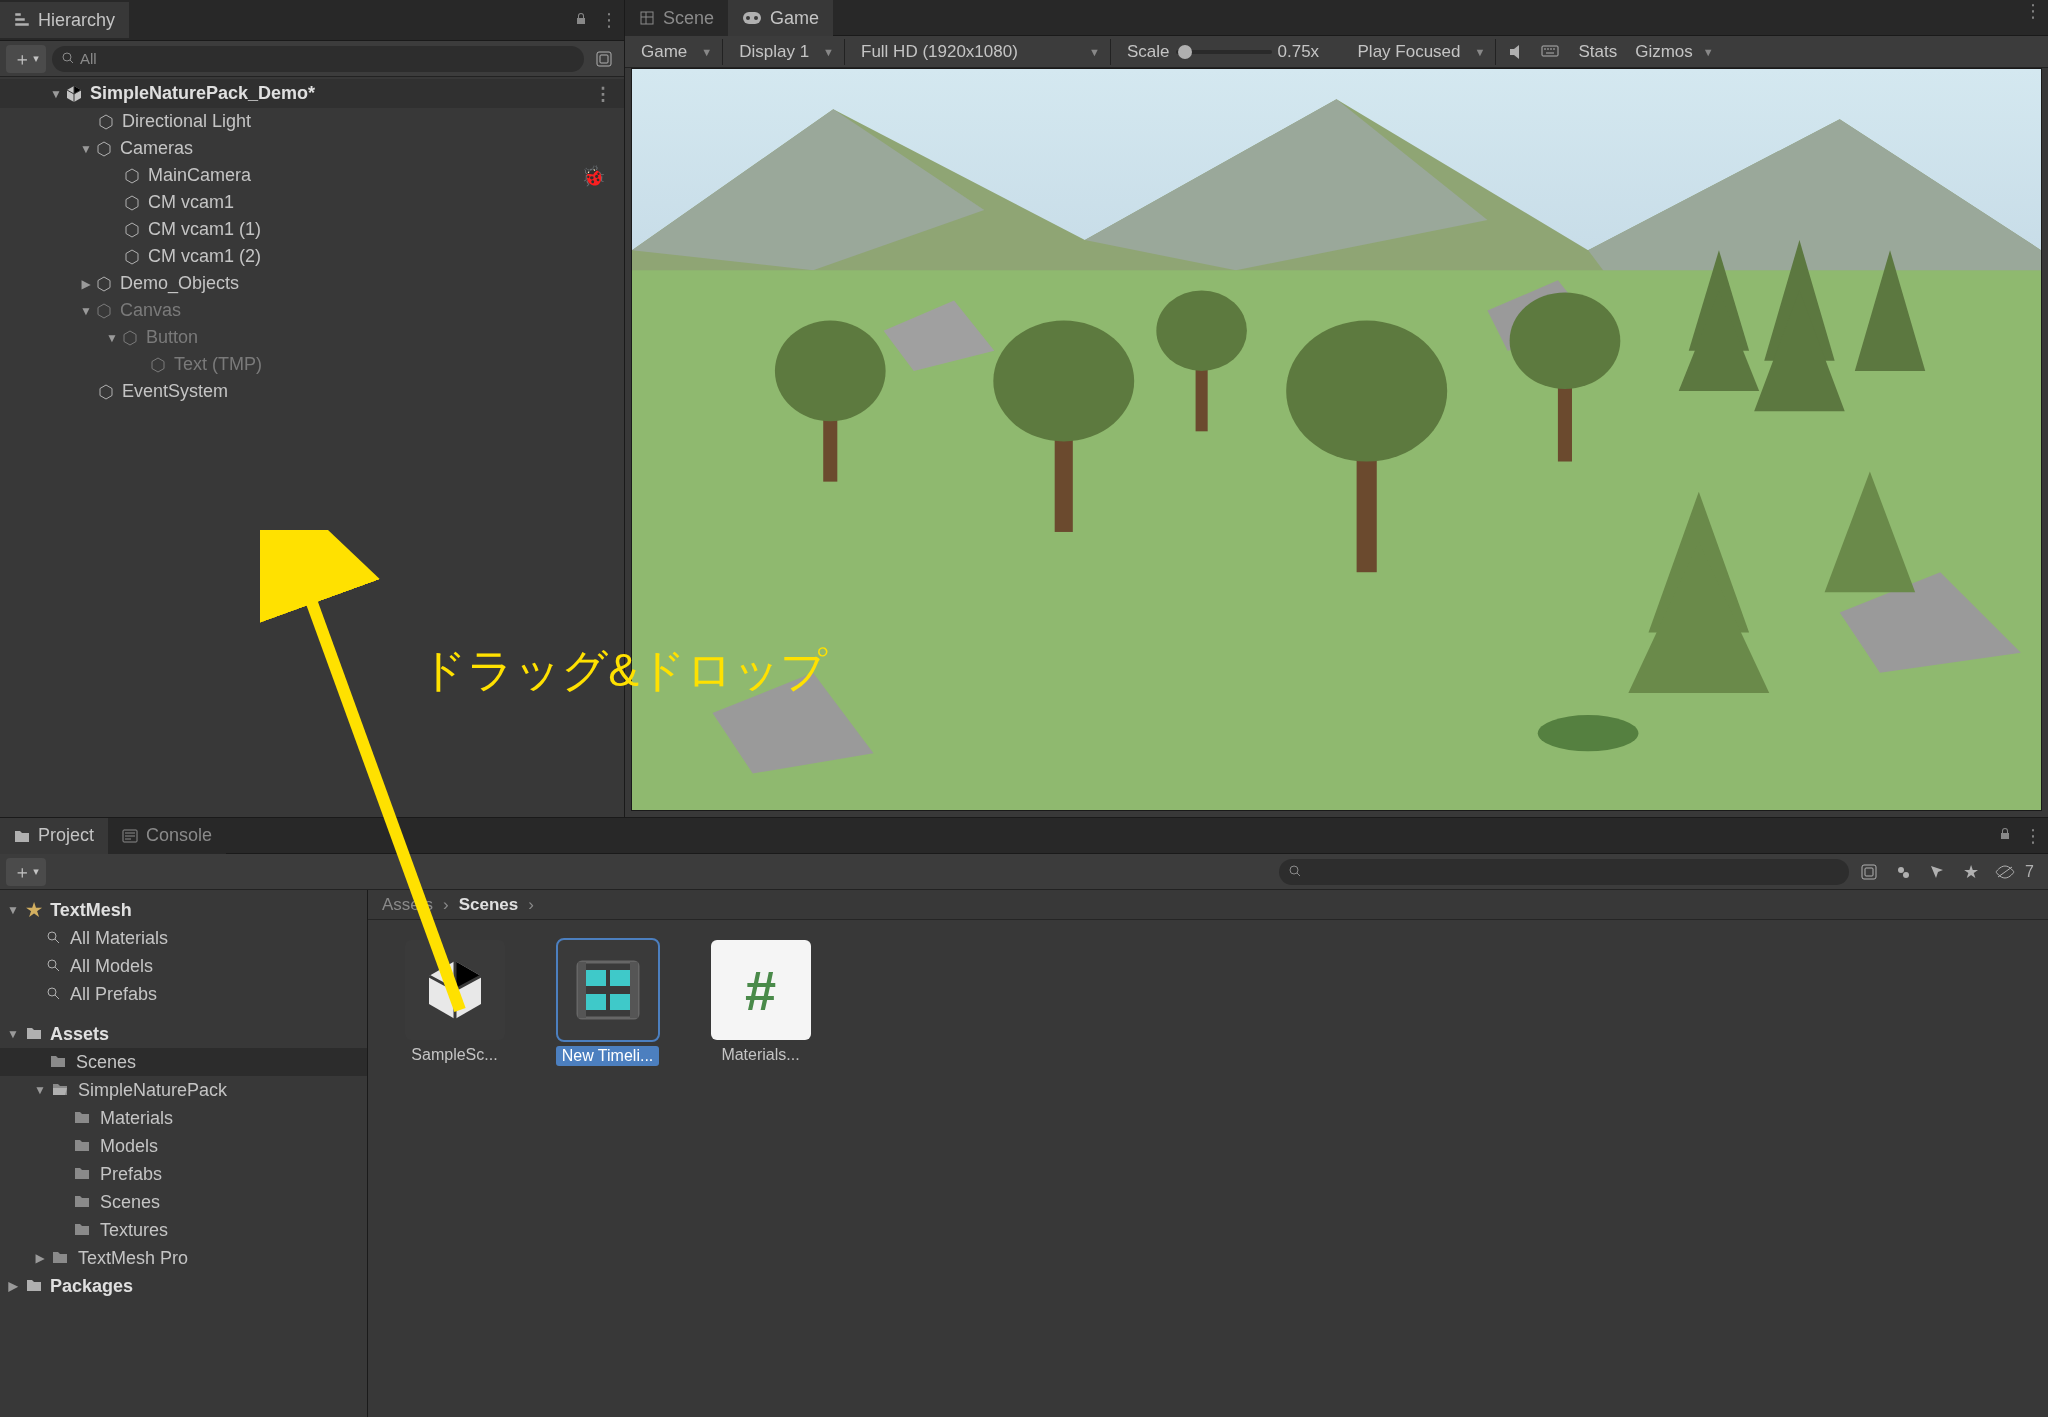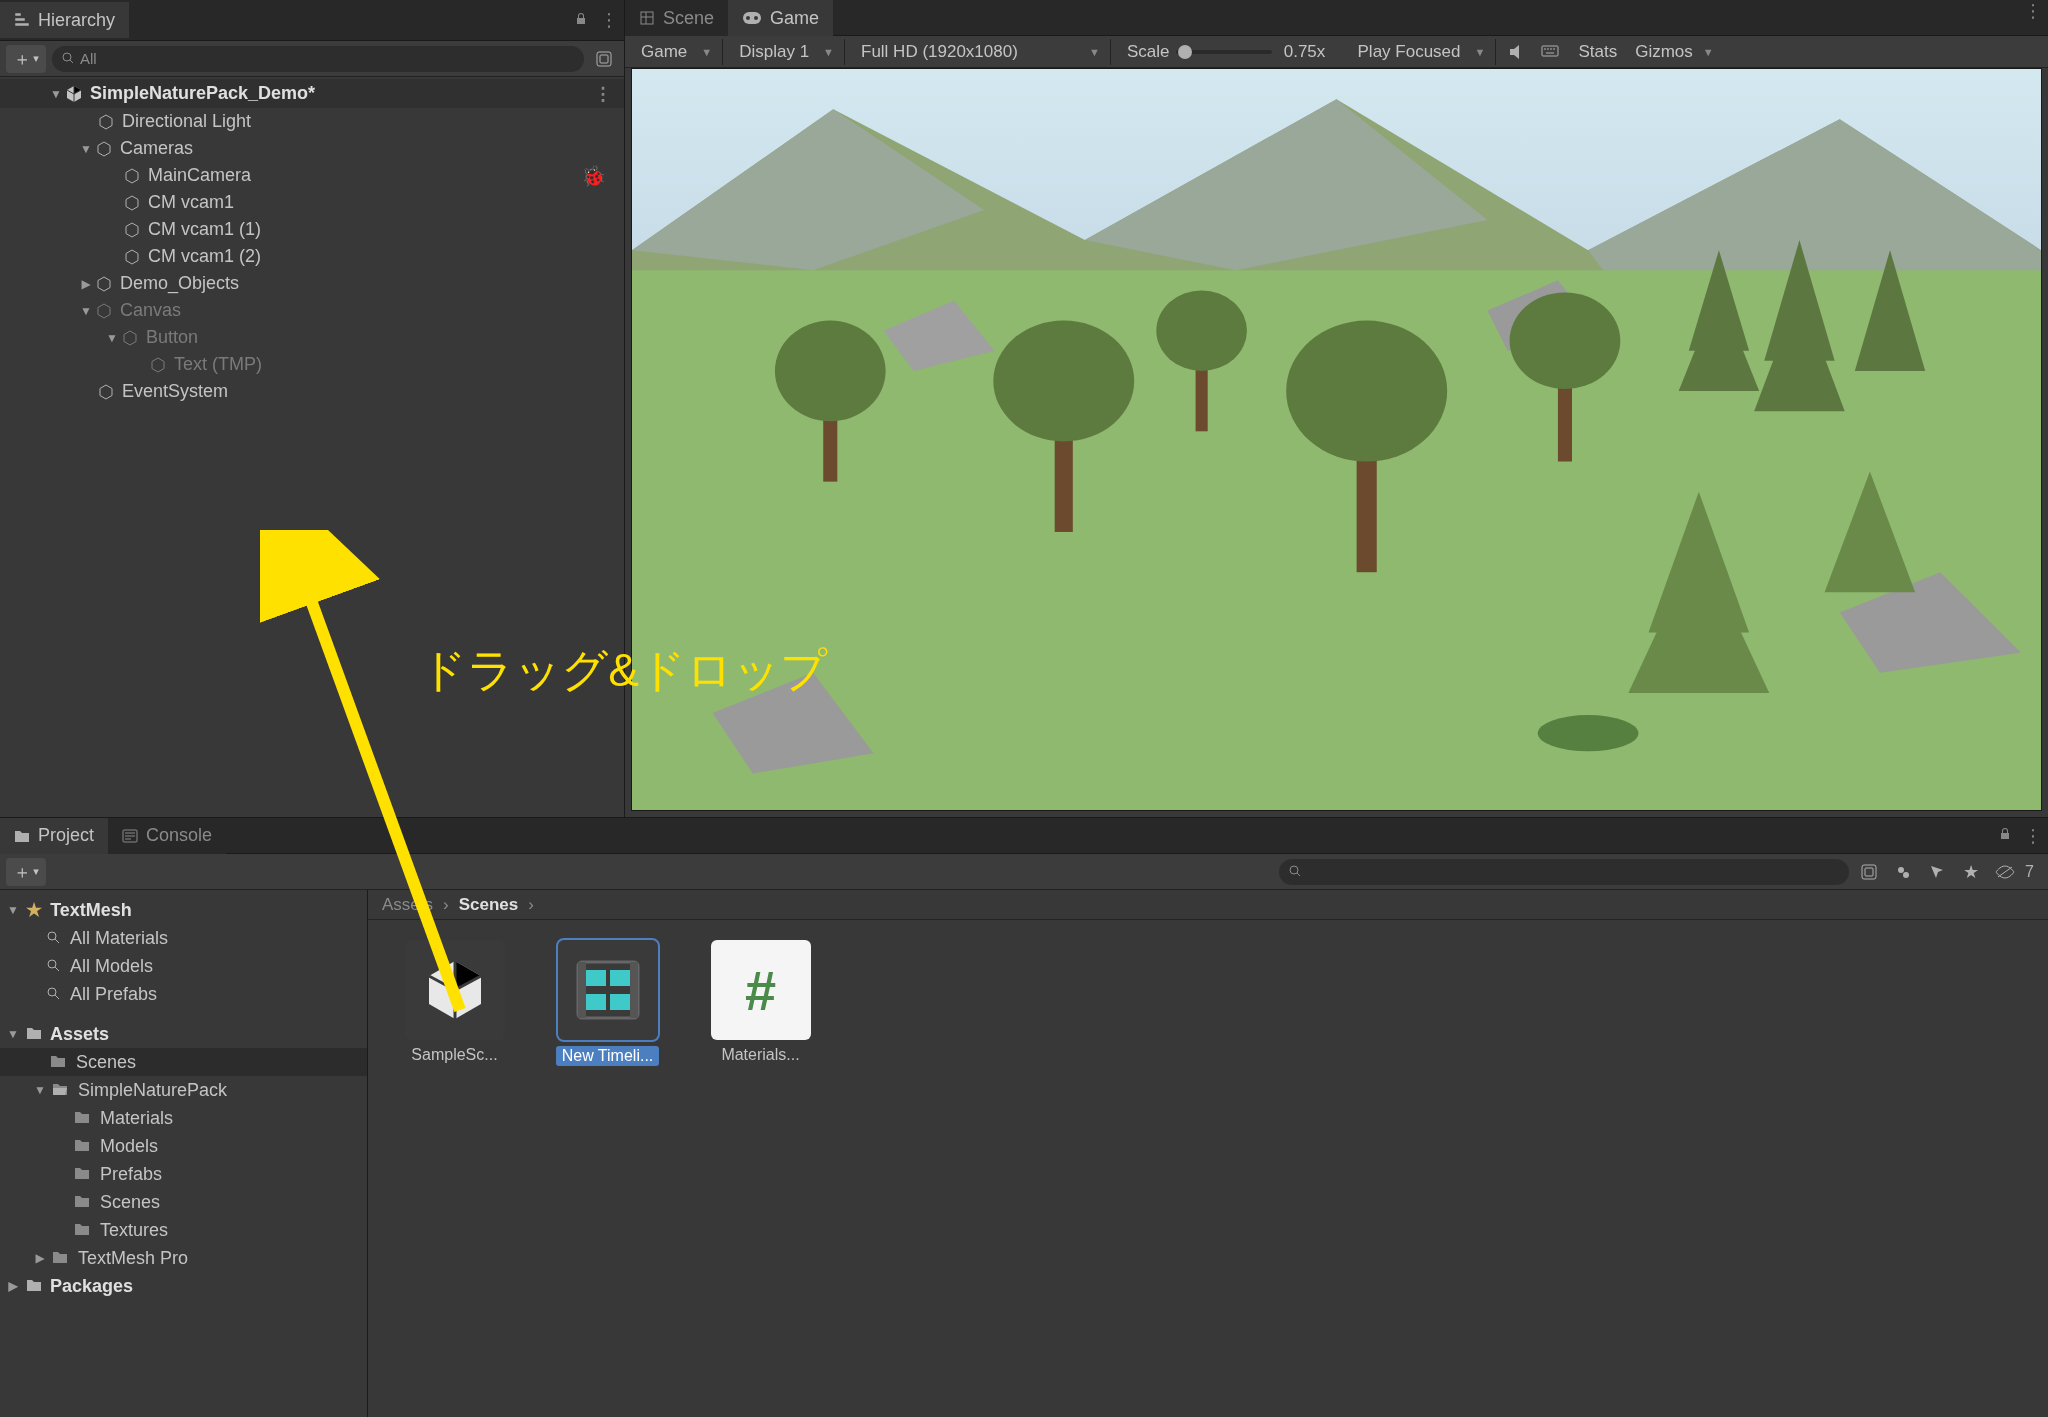--- a/index.html
+++ b/index.html
@@ -265,21 +265,21 @@
           <span class="chev">▼</span>
         </div>
         <div class="tb-drop" style="min-width:260px">
           <span>Full HD (1920x1080)</span>
           <span class="chev" style="margin-left:auto">▼</span>
         </div>
         <span style="margin-left:10px">Scale</span>
         <div class="slider-track">
           <div class="slider-thumb" style="left:2px"></div>
         </div>
-        <span style="min-width:54px;text-align:center">0.75x</span>
+        <span style="min-width:54px;text-align:left">0.75x</span>
         <div class="tb-drop" style="margin-left:10px">
           <span>Play Focused</span>
           <span class="chev">▼</span>
         </div>
         <span class="small-icon-btn">
           <svg width="18" height="18" viewBox="0 0 18 18">
               <path d="M3 6v6h4l5 4V2L7 6H3z" fill="#b0b0b0"></path>
             </svg>
         </span>
         <span class="small-icon-btn">

